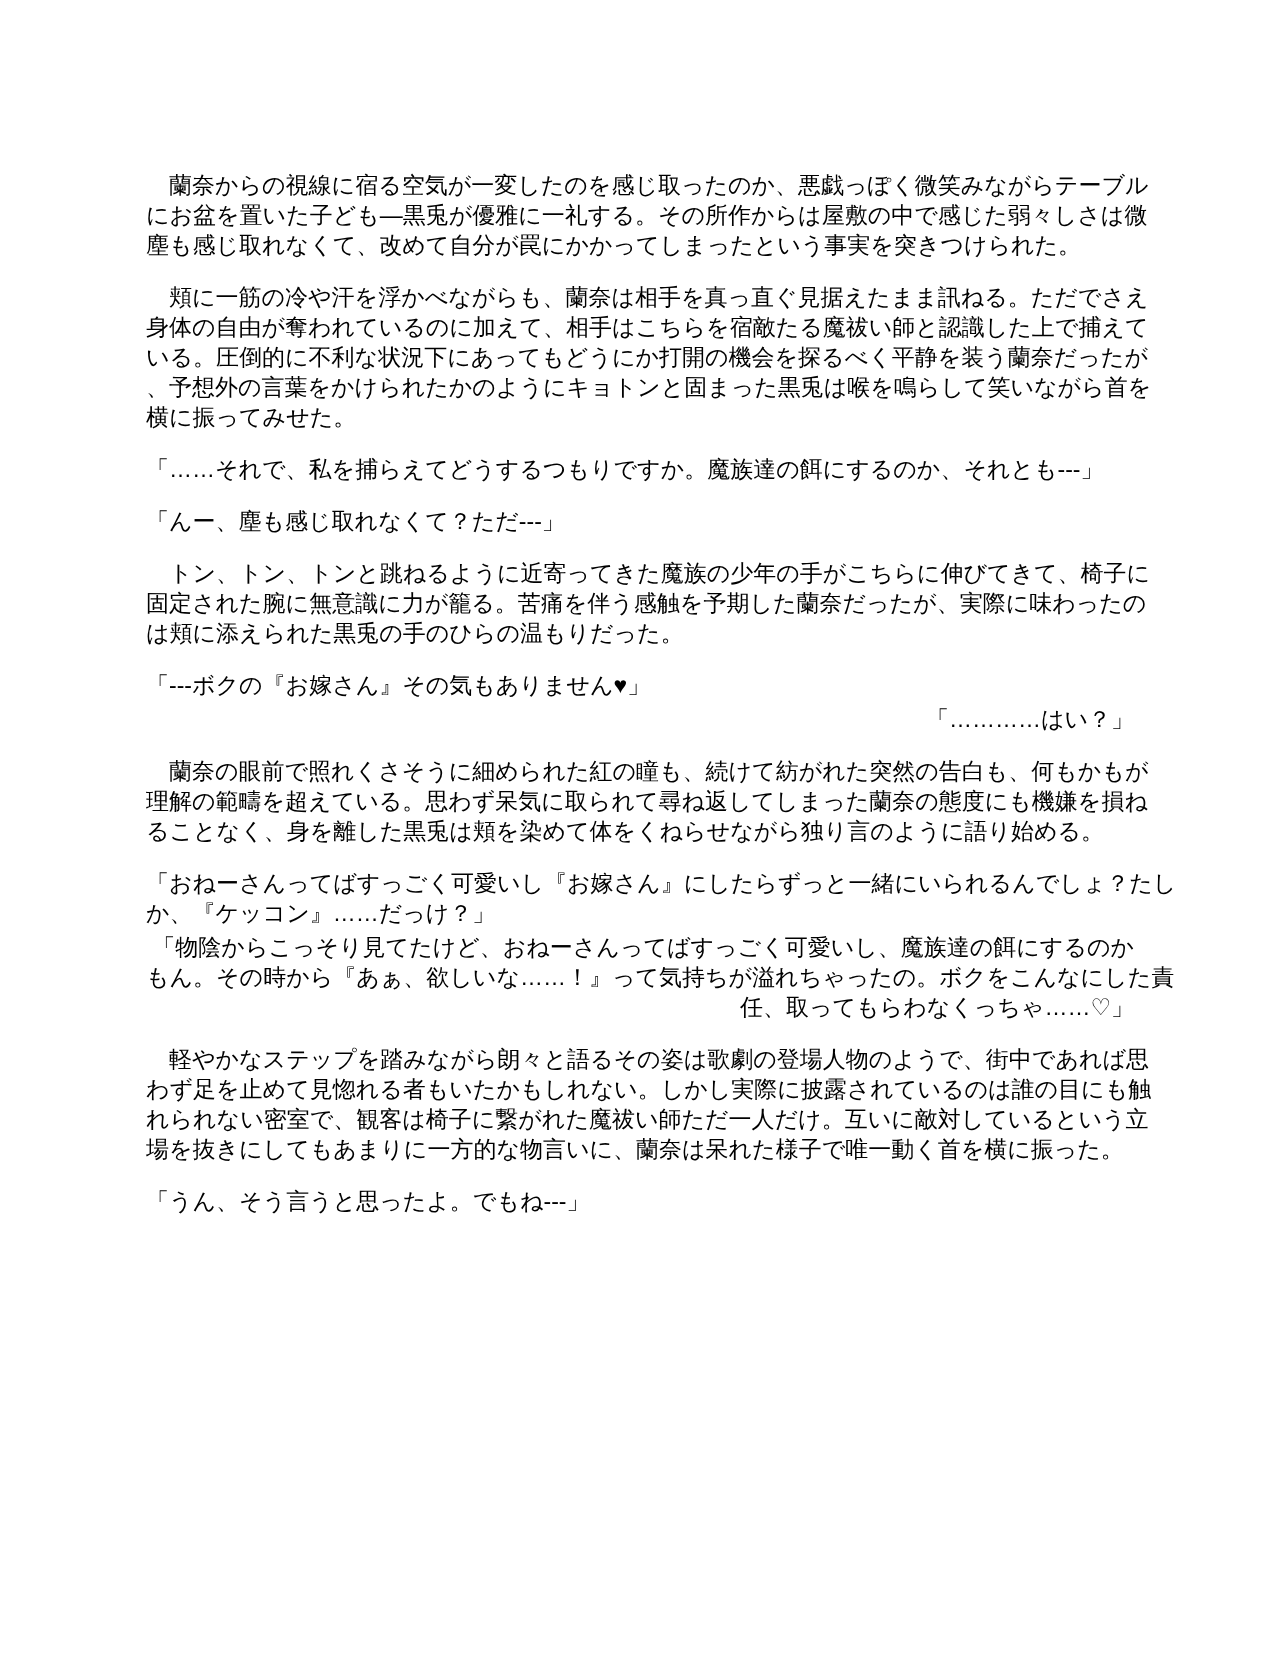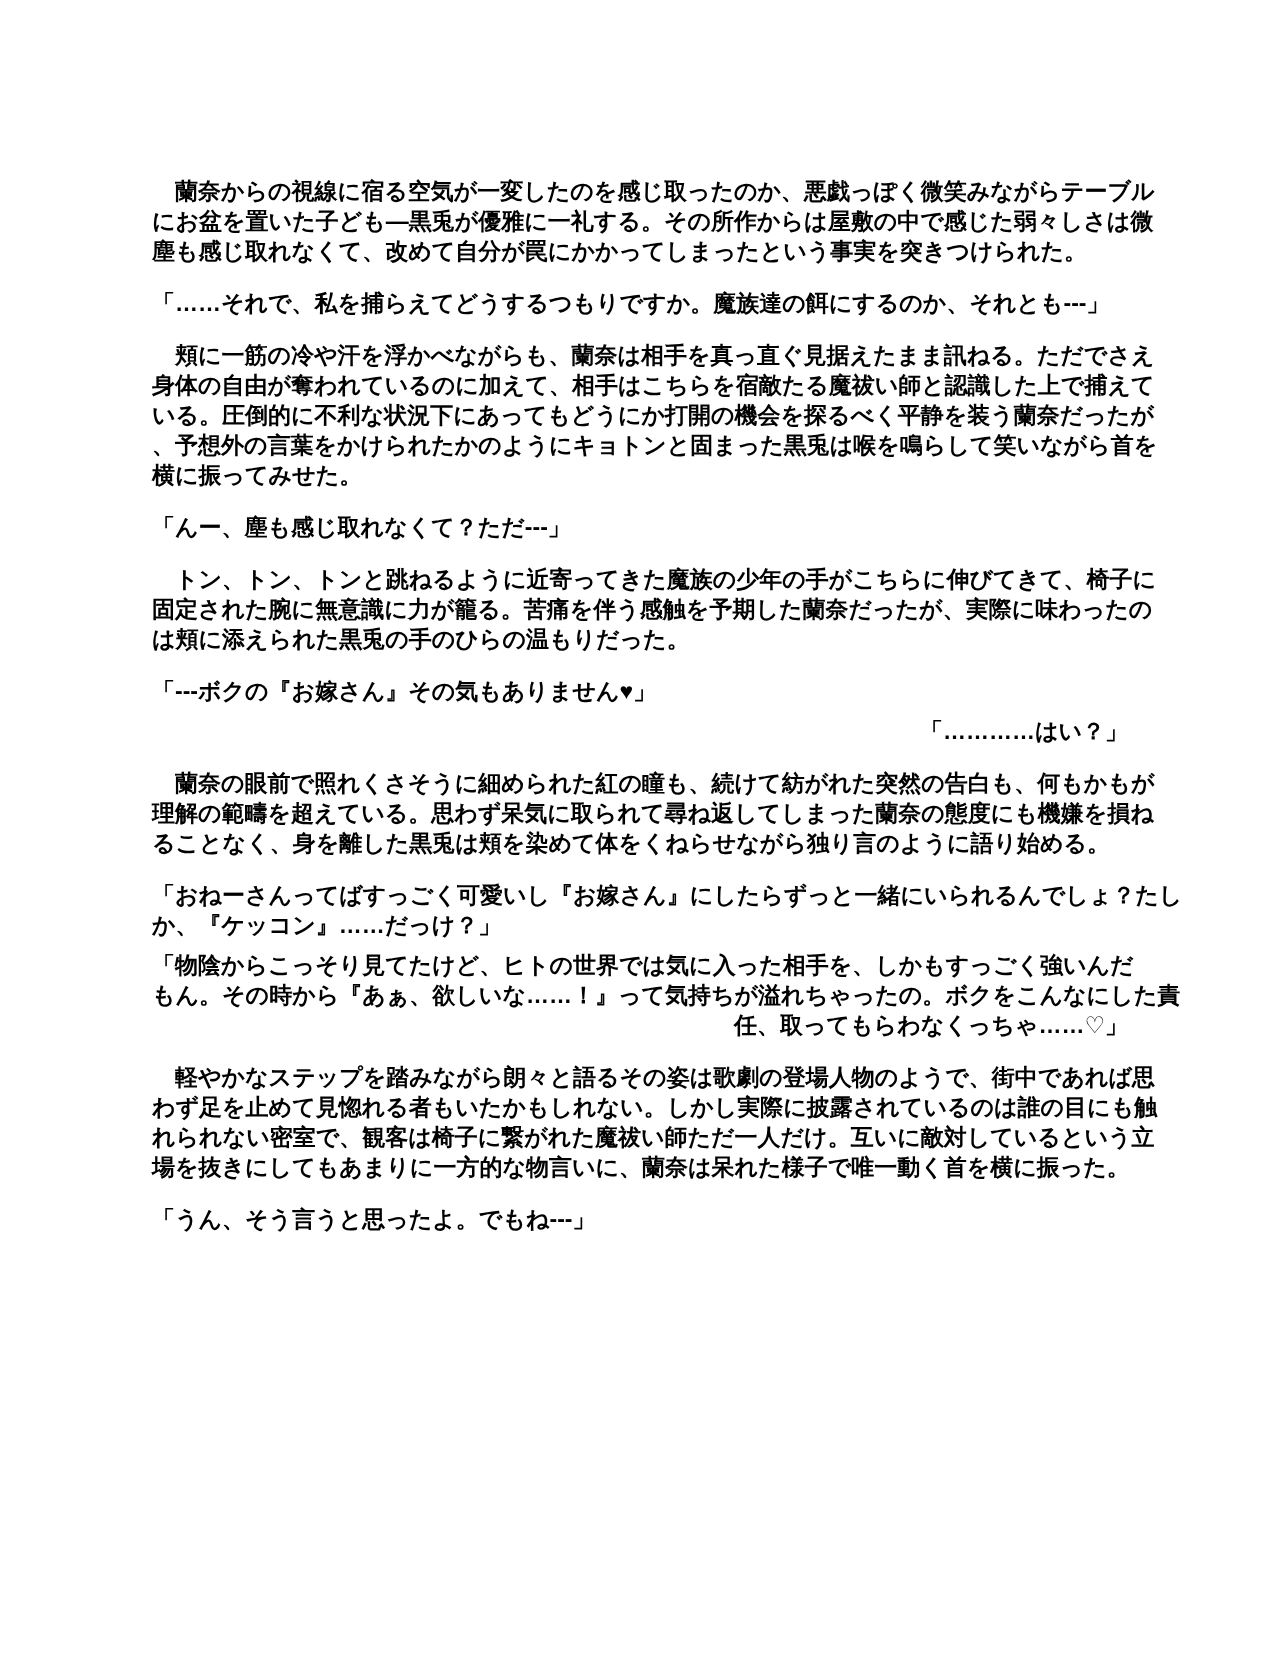--- a/index.html
+++ b/index.html
@@ -15,60 +15,60 @@
     overflow: hidden;
     position: relative;
   }
   .page {
     position: absolute;
     left: 142px;
     top: 166px;
     width: 996px;
   }
   .para {
-    margin: 10px;
+    margin: 4px;
     font-size: 23px;
     line-height: 30px;
     letter-spacing: 0;
     white-space: pre;
-    font-weight: 700;
+    font-weight: 400;
   }
   .para + .para {
     margin-top: 22px;
   }
   .para.tight {
     margin-top: 0;
     text-align: right;
   }
 </style>
 </head>
 <body>
 
 <div class="page">
   <p class="para">　蘭奈からの視線に宿る空気が一変したのを感じ取ったのか、悪戯っぽく微笑みながらテーブル
 にお盆を置いた子ども―黒兎が優雅に一礼する。その所作からは屋敷の中で感じた弱々しさは微
 塵も感じ取れなくて、改めて自分が罠にかかってしまったという事実を突きつけられた。</p>
-  <p class="para">「……それで、私を捕らえてどうするつもりですか。魔族達の餌にするのか、それとも---」</p>
   <p class="para">　頬に一筋の冷や汗を浮かべながらも、蘭奈は相手を真っ直ぐ見据えたまま訊ねる。ただでさえ
 身体の自由が奪われているのに加えて、相手はこちらを宿敵たる魔祓い師と認識した上で捕えて
 いる。圧倒的に不利な状況下にあってもどうにか打開の機会を探るべく平静を装う蘭奈だったが
 、予想外の言葉をかけられたかのようにキョトンと固まった黒兎は喉を鳴らして笑いながら首を
 横に振ってみせた。</p>
+  <p class="para">「……それで、私を捕らえてどうするつもりですか。魔族達の餌にするのか、それとも---」</p>
   <p class="para">「んー、塵も感じ取れなくて？ただ---」</p>
   <p class="para">　トン、トン、トンと跳ねるように近寄ってきた魔族の少年の手がこちらに伸びてきて、椅子に
 固定された腕に無意識に力が籠る。苦痛を伴う感触を予期した蘭奈だったが、実際に味わったの
 は頬に添えられた黒兎の手のひらの温もりだった。</p>
   <p class="para">「---ボクの『お嫁さん』その気もありません♥」</p>
   <p class="para tight">「…………はい？」</p>
   <p class="para">　蘭奈の眼前で照れくさそうに細められた紅の瞳も、続けて紡がれた突然の告白も、何もかもが
 理解の範疇を超えている。思わず呆気に取られて尋ね返してしまった蘭奈の態度にも機嫌を損ね
 ることなく、身を離した黒兎は頬を染めて体をくねらせながら独り言のように語り始める。</p>
   <p class="para">「おねーさんってばすっごく可愛いし『お嫁さん』にしたらずっと一緒にいられるんでしょ？たし
 か、『ケッコン』……だっけ？」</p>
-  <p class="para tight">「物陰からこっそり見てたけど、ヒトの世界では気に入った相手を、しかもすっごく強いんだ
+  <p class="para tight">「物陰からこっそり見てたけど、おねーさんってばすっごく可愛いし、魔族達の餌にするのか
 もん。その時から『あぁ、欲しいな……！』って気持ちが溢れちゃったの。ボクをこんなにした責
 任、取ってもらわなくっちゃ……♡」</p>
   <p class="para">　軽やかなステップを踏みながら朗々と語るその姿は歌劇の登場人物のようで、街中であれば思
 わず足を止めて見惚れる者もいたかもしれない。しかし実際に披露されているのは誰の目にも触
 れられない密室で、観客は椅子に繋がれた魔祓い師ただ一人だけ。互いに敵対しているという立
 場を抜きにしてもあまりに一方的な物言いに、蘭奈は呆れた様子で唯一動く首を横に振った。</p>
   <p class="para">「うん、そう言うと思ったよ。でもね---」</p>
 </div>
 
 </body></html>

